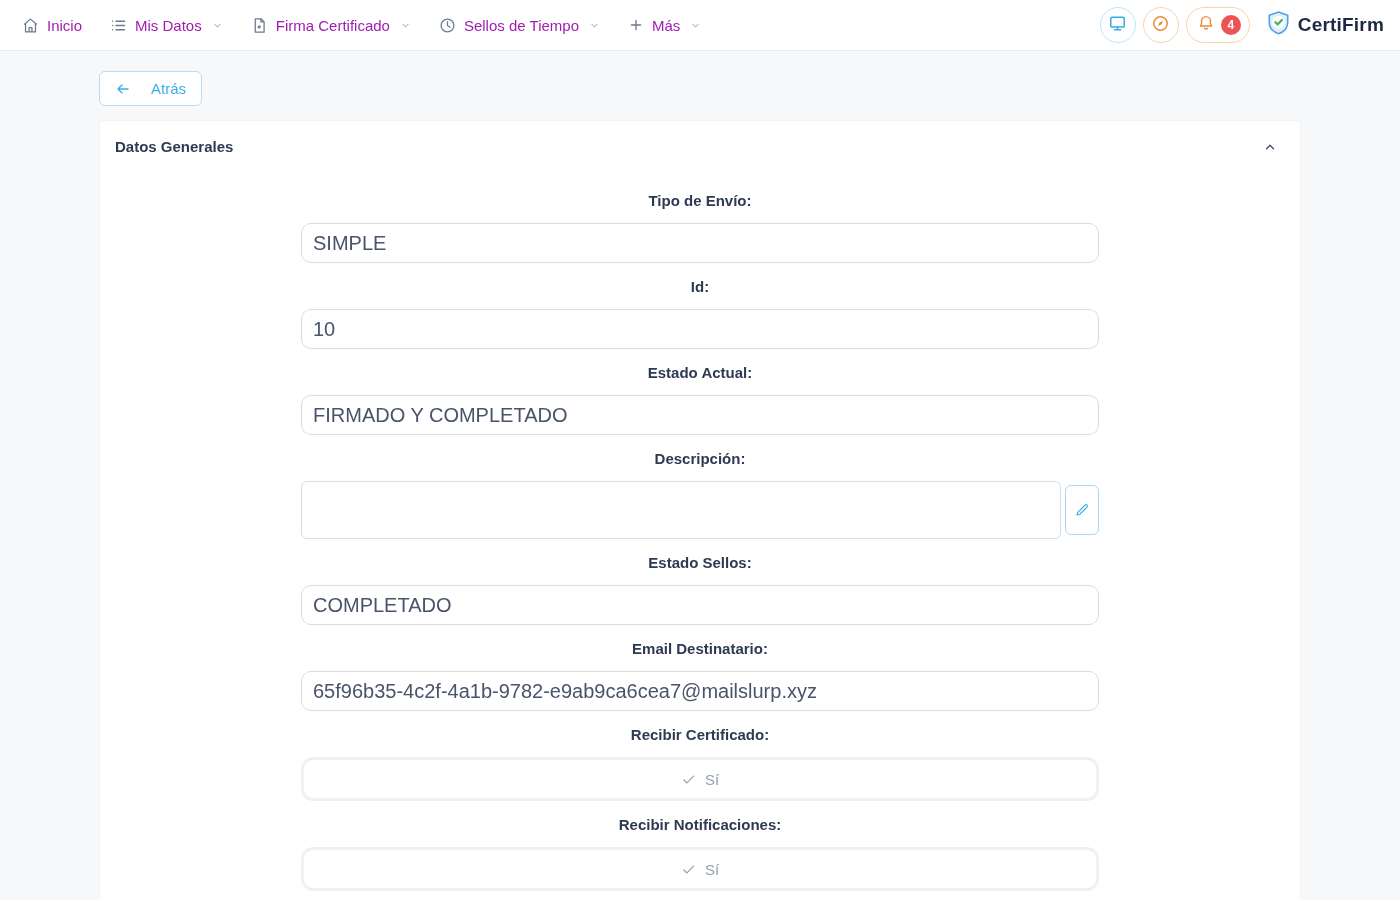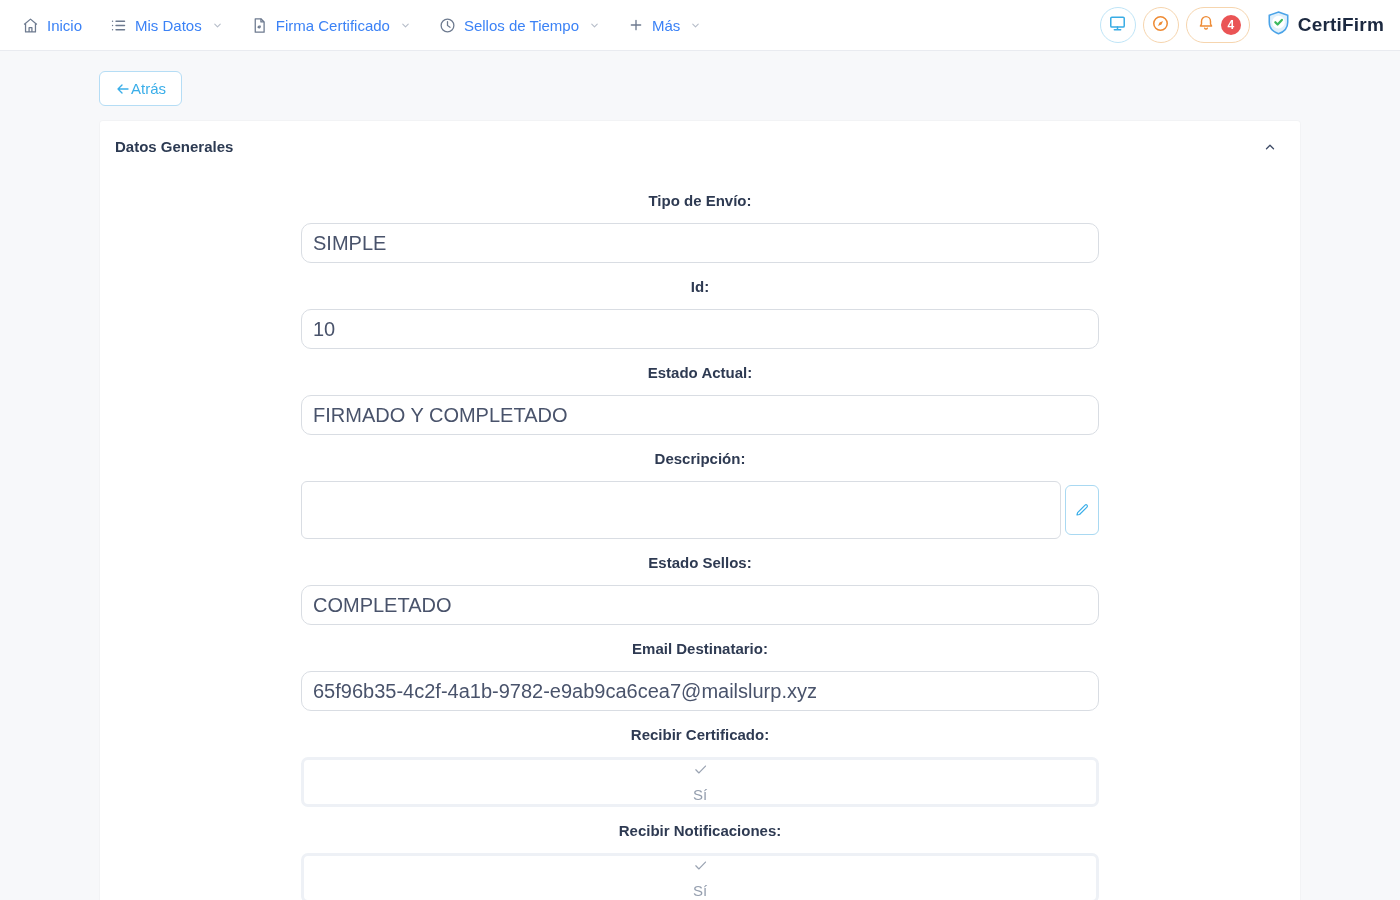--- a/index.html
+++ b/index.html
@@ -11,21 +11,21 @@
   }
   
   .navbar {
     height: 51px; background: #ffffff; border-bottom: 1px solid #e9ebf0;
     display: flex; align-items: center; padding: 0 16px 0 8px;
   }
   .nav-left { display: flex; align-items: center; }
   .nav-item {
     display: flex; align-items: center; gap: 8px;
     padding: 0 14px; height: 50px; cursor: pointer;
-    font-size: 15px; color: #3b82f6; white-space: nowrap;
+    font-size: 15px; color: #a21caf; white-space: nowrap;
   }
   .nav-item .nav-ico { color: #6d7a8f; display: flex; align-items: center; }
   .nav-item .chev { color: #b6bdc9; display: flex; align-items: center; margin-left: 2px; }
   .nav-right { margin-left: auto; display: flex; align-items: center; gap: 7px; }
   .icon-btn {
     width: 36px; height: 36px; border-radius: 18px; background: #fff;
     display: flex; align-items: center; justify-content: center; cursor: pointer;
   }
   .icon-btn.blue   { border: 1px solid #bfe5f7; color: #38ace5; }
   .icon-btn.orange { border: 1px solid #f6d5ae; color: #ee8a33; }
@@ -36,21 +36,21 @@
   }
   .badge {
     min-width: 20px; height: 20px; border-radius: 10px; background: #ea5455;
     color: #fff; font-size: 12px; font-weight: 700;
     display: flex; align-items: center; justify-content: center; padding: 0 5px;
   }
   .brand { display: flex; align-items: center; gap: 6px; margin-left: 8px; }
   .brand-name { font-size: 19px; font-weight: 700; color: #1c2940; letter-spacing: .2px; }
   
   .back-btn {
-    margin: 20px 0 0 99px; display: inline-flex; align-items: center; gap: 0;
+    margin: 20px 0 0 99px; display: inline-flex; align-items: center; gap: 20px;
     height: 35px; padding: 0 15px; background: #fff;
     border: 1px solid #b5ddf5; border-radius: 6px;
     color: #3aaee9; font-size: 15px; cursor: pointer;
   }
   
   .card {
     margin: 15px 100px 0; background: #fff; border-radius: 3px;
     height: 820px; box-shadow: 0 0 0 1px rgba(0,0,0,0.02);
   }
   .card-header {
@@ -75,23 +75,23 @@
     flex: 1; height: 58px; border: 1px solid #d9dde3; border-radius: 6px;
     padding: 9px 11px; font-size: 15px; color: #49536b; resize: none;
     font-family: "Liberation Sans", sans-serif; outline: none;
   }
   .edit-btn {
     width: 34px; height: 50px; background: #fff; border: 1px solid #a9d9f2;
     border-radius: 6px; color: #3aaee9; cursor: pointer;
     display: flex; align-items: center; justify-content: center; flex: none;
   }
   .check-field {
-    height: 50px; border: 3px solid #eef1f6; border-radius: 7px; background: #fff;
+    height: 44px; border: 3px solid #eef1f6; border-radius: 12px; background: #fff;
     display: flex; align-items: center; justify-content: center; gap: 9px;
-    color: #949eae; font-size: 15px; flex-direction: column;
+    color: #949eae; font-size: 15px;
   }
   .check-field .chk { color: #9aa3b2; display: flex; }
 </style>
 </head>
 <body>
 
 
 
 
 <div class="navbar">

